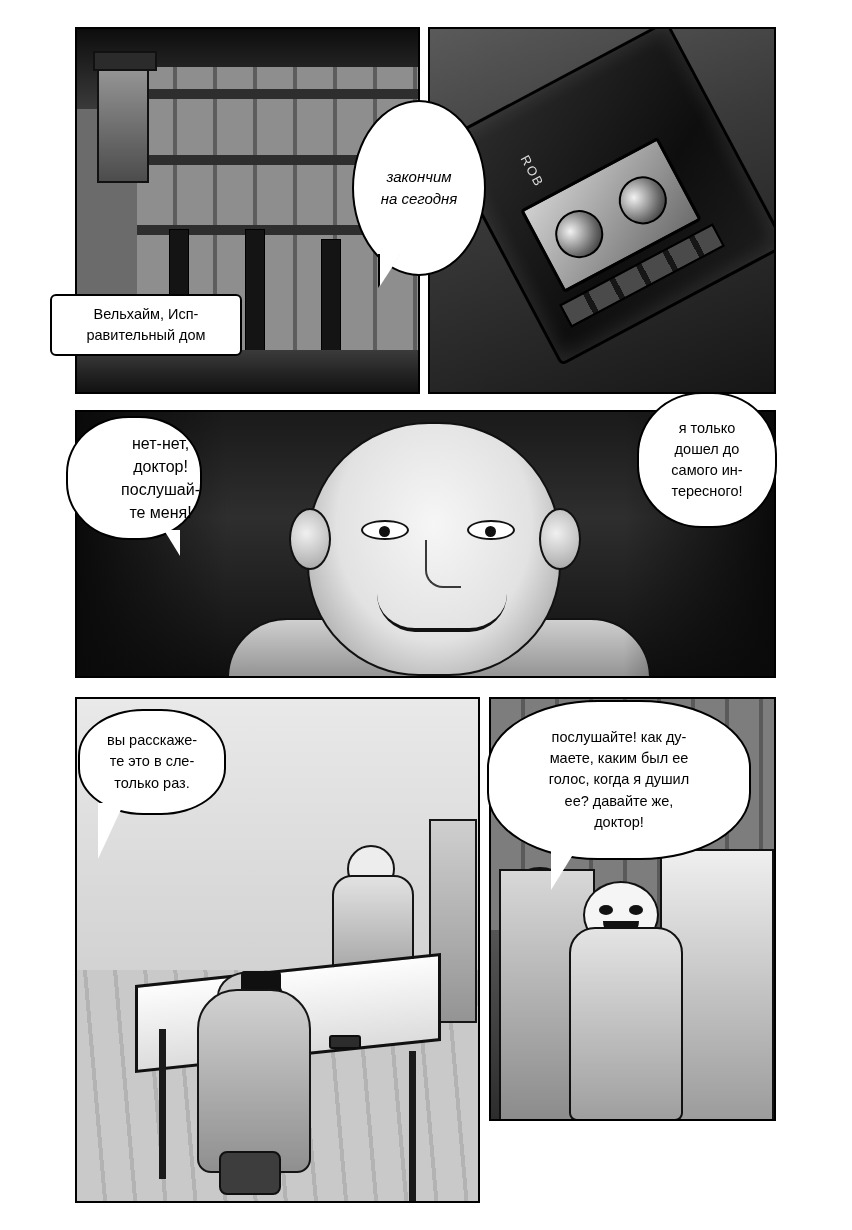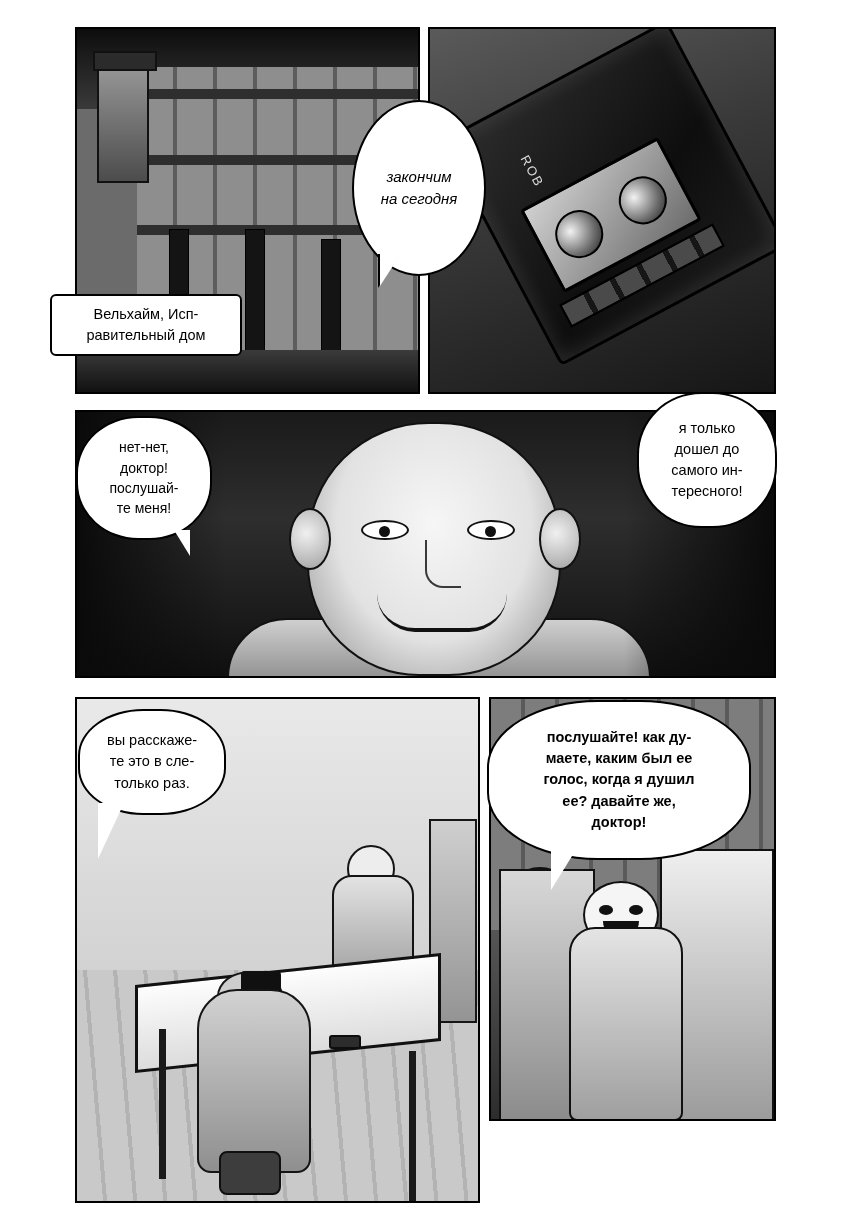--- a/index.html
+++ b/index.html
@@ -299,23 +299,24 @@
     filter: drop-shadow(-2px 2px 0 #000);
   }
 
   #cap-welhaim {
     left: 50px; top: 294px; width: 192px; height: 62px;
     font-size: 14.5px;
     background:#fff; border:2px solid #000;
   }
 
   #b-nono {
-    left: 76px; top: 416px; width: 136px; height: 124px;
-    font-size: 14px;
+    left: 66px; top: 416px; width: 136px; height: 124px;
+    font-size: 16px;
     border-radius: 46% 46% 46% 46%;
+    justify-content: flex-end;
   }
   #b-nono .tail {
     left: 96px; top: 112px;
     border-top: 26px solid #fff;
     border-left: 16px solid transparent;
   }
 
   #b-onlygot {
     left: 637px; top: 392px; width: 140px; height: 136px;
     font-size: 14.5px;
@@ -341,21 +342,20 @@
   #b-story .tail {
     left: 18px; top: 122px;
     border-top: 44px solid #fff;
     border-right: 22px solid transparent;
   }
 
   #b-listen {
     left: 487px; top: 700px; width: 264px; height: 160px;
     font-size: 14.5px;
     border-radius: 42%;
-    font-weight: bold;
   }
   #b-listen .tail {
     left: 62px; top: 146px;
     border-top: 42px solid #fff;
     border-right: 26px solid transparent;
   }
 </style>
 </head>
 <body>
 

